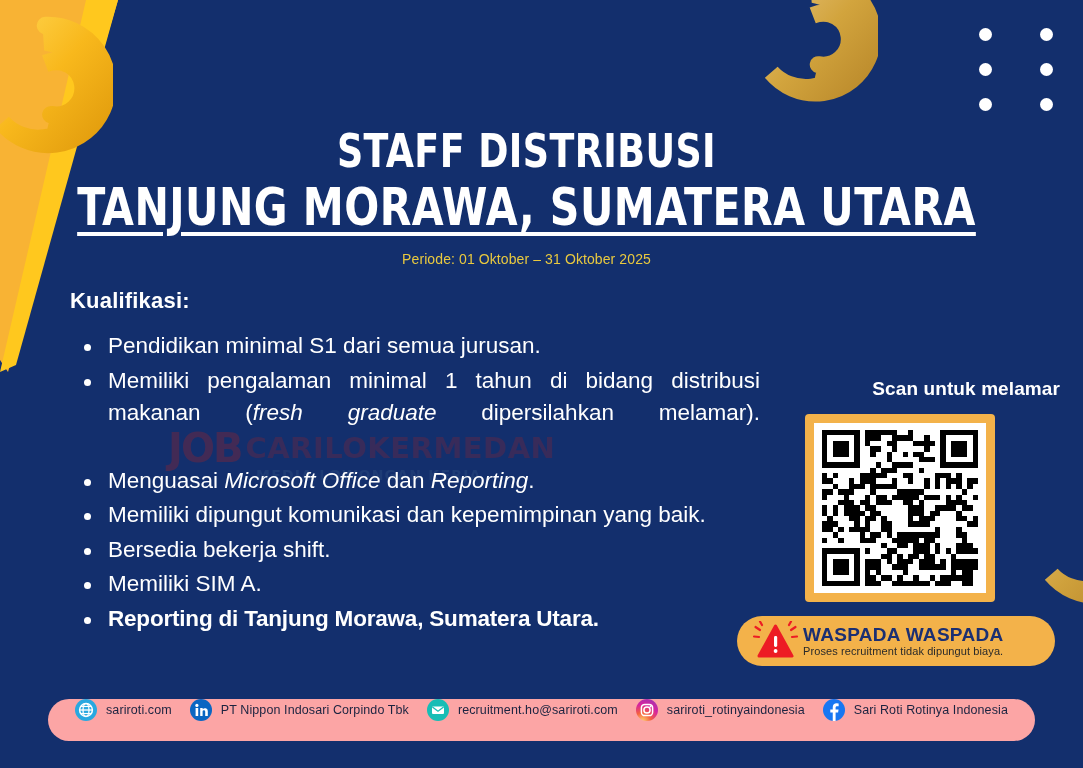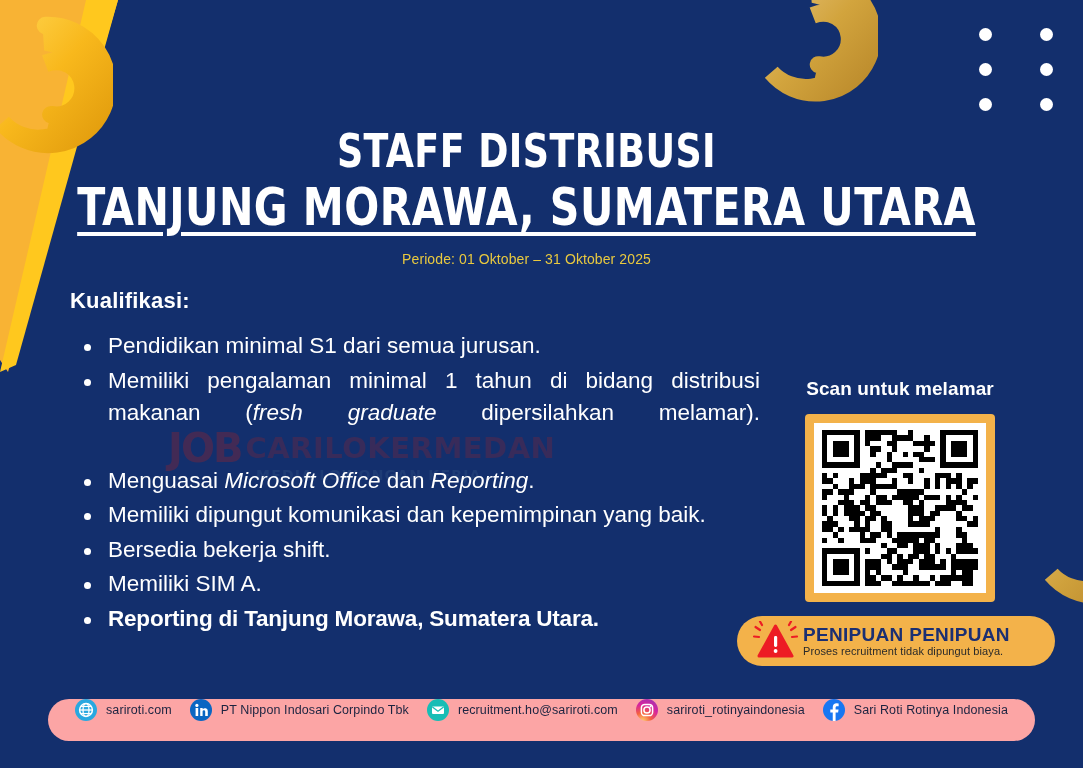--- a/index.html
+++ b/index.html
@@ -106,21 +106,21 @@
     width:7px;height:7px;border-radius:50%;background:#ffffff;
   }
   ul.quals-list li.justify{text-align:justify;}
   ul.quals-list li.justify::after{content:"";display:inline-block;width:100%;}
   ul.quals-list li.bold{font-weight:bold;letter-spacing:-.2px;}
   ul.quals-list li i{font-style:italic;}
 
   
   #qr-panel{position:absolute;left:740px;top:378px;width:320px;z-index:6;}
   .qr-caption{
-    text-align:center;font-size:19px;font-weight:bold;color:#ffffff;
+    text-align:right;font-size:19px;font-weight:bold;color:#ffffff;
     letter-spacing:.1px;
   }
   .qr-frame{
     margin:14px auto 0 auto;width:190px;height:188px;
     background:#f3b24a;border-radius:4px;
     display:flex;align-items:center;justify-content:center;
   }
   .qr-inner{
     width:172px;height:170px;background:#ffffff;
     display:flex;align-items:center;justify-content:center;
@@ -682,21 +682,21 @@
           <line x1="38" y1="9" x2="42.5" y2="6"></line>
           <line x1="39" y1="16" x2="44" y2="15.5"></line>
           <line x1="36" y1="4" x2="38" y2="0.5"></line>
         </g>
         <path d="M22.5 5 L39 35 L6 35 Z" fill="#ed1c24" stroke="#ed1c24" stroke-width="3" stroke-linejoin="round"></path>
         <rect x="21" y="15" width="3.2" height="11" rx="1.4" fill="#ffffff"></rect>
         <circle cx="22.6" cy="30" r="1.9" fill="#ffffff"></circle>
       </svg>
     </div>
     <div class="warn-text">
-      <div class="warn-title">PENIPUAN PENIPUAN</div>
+      <div class="warn-title">WASPADA WASPADA</div>
       <div class="warn-sub">Proses recruitment tidak dipungut biaya.</div>
     </div>
   </div>
 
   <div id="footer">
       <div class="fitem">
         <span class="ficon">
           <svg viewBox="0 0 22 22">
             <circle cx="11" cy="11" r="11" fill="#29a8e0"></circle>
             <circle cx="11" cy="11" r="6.4" fill="none" stroke="#fff" stroke-width="1.5"></circle>

